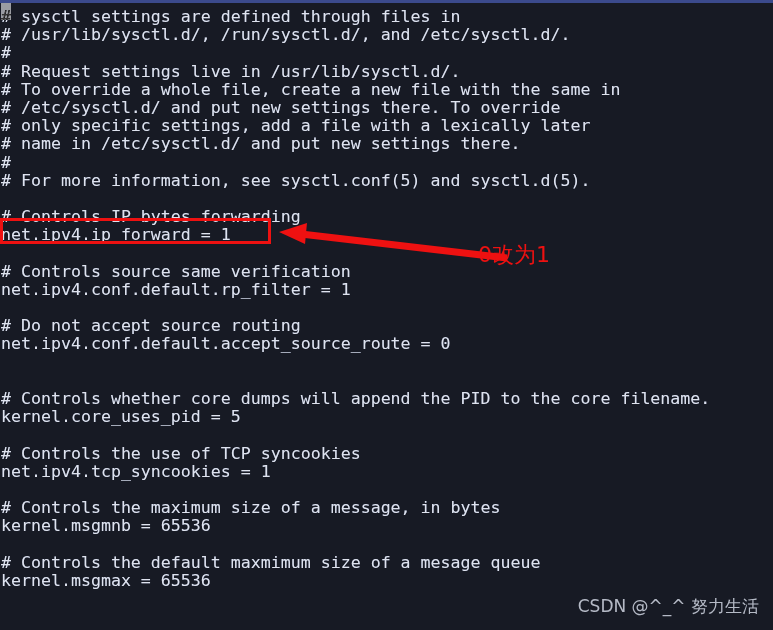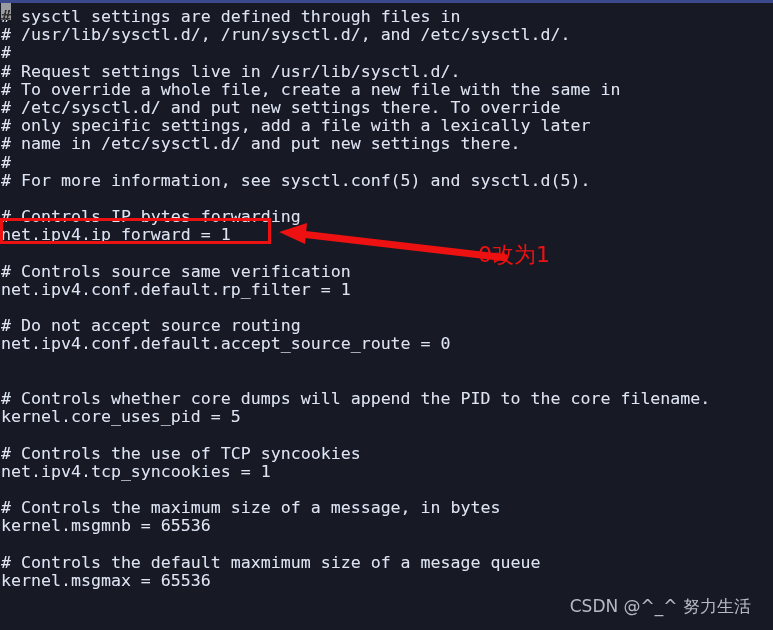--- a/index.html
+++ b/index.html
@@ -81,21 +81,21 @@
     font-family: "DejaVu Sans", "Liberation Sans", sans-serif;
     font-size: 22px;
     line-height: 24px;
     white-space: nowrap;
     font-weight: 400;
     margin-top: 8px;
   }
   
   #csdn-watermark {
     position: absolute;
-    right: 22px;
+    right: 14px;
     bottom: 14px;
     color: #c3c8d4;
     font-family: "DejaVu Sans", "Liberation Sans", sans-serif;
     font-size: 17px;
     line-height: 20px;
     white-space: nowrap;
     opacity: 0.92;
     margin-left: 47px;
   }
   

